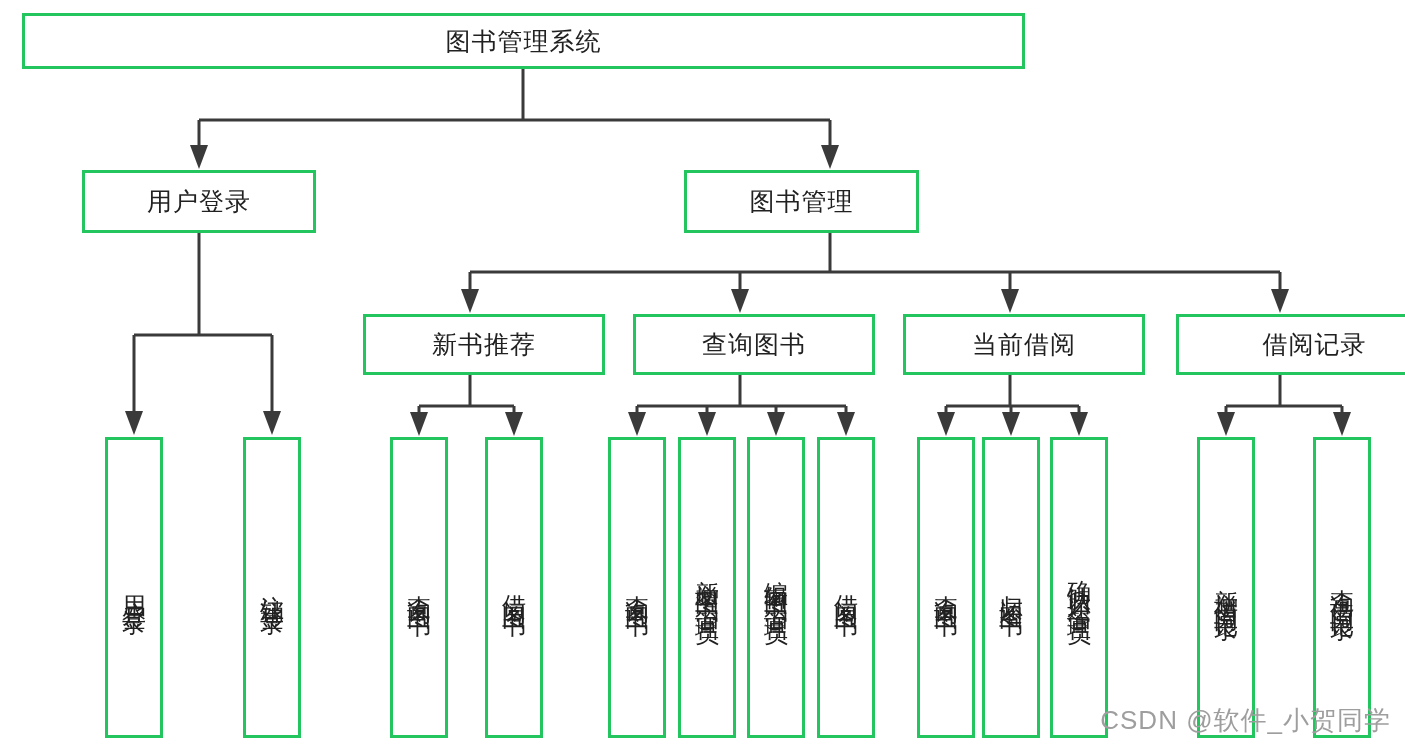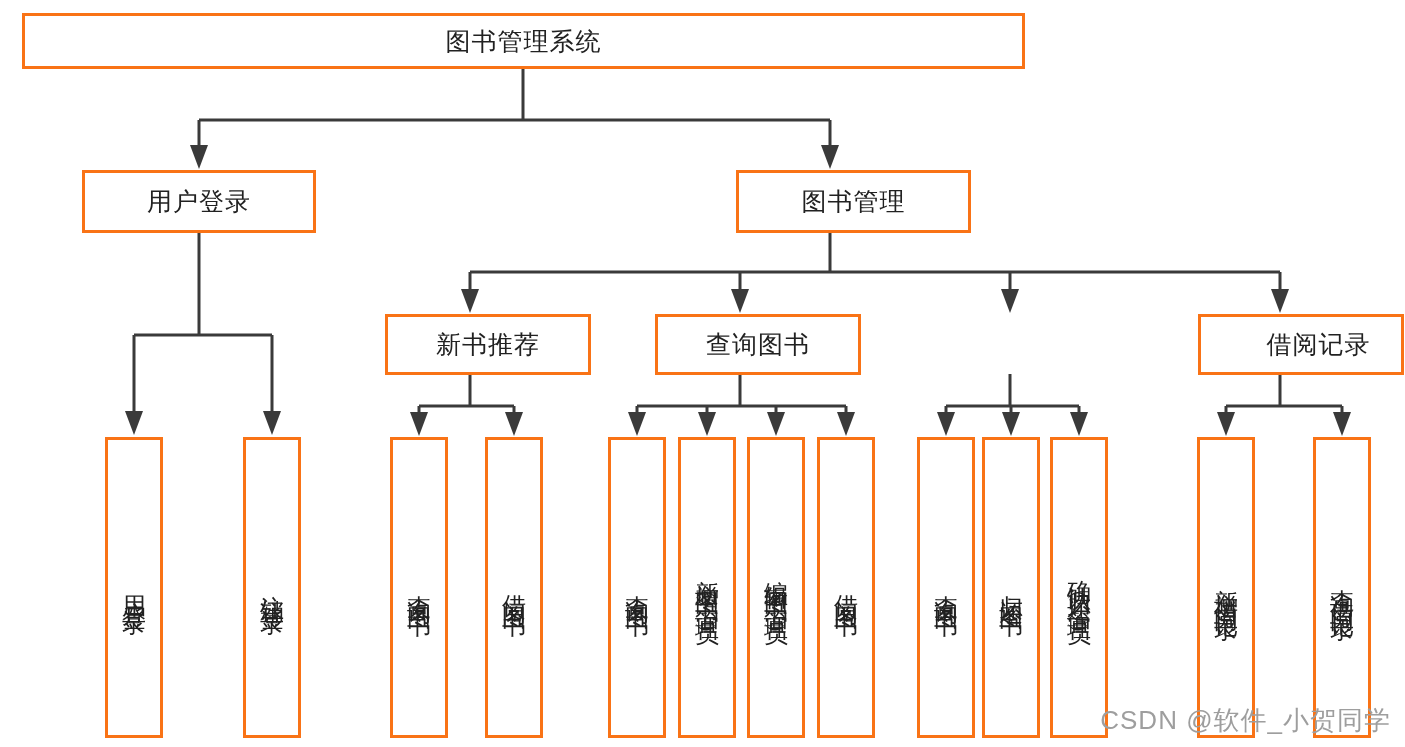--- a/index.html
+++ b/index.html
@@ -8,41 +8,41 @@
     width:1405px; height:747px;
     background:#ffffff;
     font-family:"Liberation Sans", sans-serif;
     overflow:hidden;
   }
   .wires { position:absolute; left:0; top:0; z-index:0; }
   .box {
     position:absolute;
     box-sizing:border-box;
     background:#ffffff;
-    border:3px solid #f97316;
+    border:3px solid #22c55e;
     display:flex;
     align-items:center;
     justify-content:center;
     color:#212121;
     z-index:1;
   }
   .hlabel { font-size:25px; letter-spacing:1px; white-space:nowrap; }
   .vbox .vlabel {
     writing-mode:vertical-rl;
     text-orientation:mixed;
     font-size:24px;
     letter-spacing:6px;
     line-height:1;
     white-space:nowrap;
   }
   
   .n-root  { left:22px;  top:13px;  width:1003px; height:56px; }
   .n-login { left:82px;  top:170px; width:234px;  height:63px; }
-  .n-mgmt  { left:736px; top:170px; width:235px;  height:63px; }
-  .n-l3    { top:314px;  height:61px; width:206px;margin-left:22px; }
+  .n-mgmt  { left:684px; top:170px; width:235px;  height:63px; }
+  .n-l3    { top:314px;  height:61px; width:242px; }
   .n-rec   { left:363px; }
   .n-bor   { left:633px; }
   .n-cur   { left:903px; }
   .n-his   { left:1176px;padding-left:35px; }
   .leaf    { top:437px; height:301px; width:58px; }
   .lf1  { left:105px; }  .lf2  { left:243px; }
   .lf3  { left:390px; }  .lf4  { left:485px; }
   .lf5  { left:608px; }  .lf6  { left:678px; }
   .lf7  { left:747px; }  .lf8  { left:817px; }
   .lf9  { left:917px; }  .lf10 { left:982px; }
@@ -113,20 +113,23 @@
   <div class="box n-mgmt">
     <span class="hlabel">图书管理</span>
   </div>
 
   <div class="box n-l3 n-rec">
     <span class="hlabel">新书推荐</span>
   </div>
   <div class="box n-l3 n-bor">
     <span class="hlabel">查询图书</span>
   </div>
+  <div class="box n-l3 n-cur">
+    <span class="hlabel">当前借阅</span>
+  </div>
   <div class="box n-l3 n-his">
     <span class="hlabel">借阅记录</span>
   </div>
 
   <div class="box vbox leaf lf1">
     <span class="vlabel">用户登录</span>
   </div>
   <div class="box vbox leaf lf2">
     <span class="vlabel">注销登录</span>
   </div>

